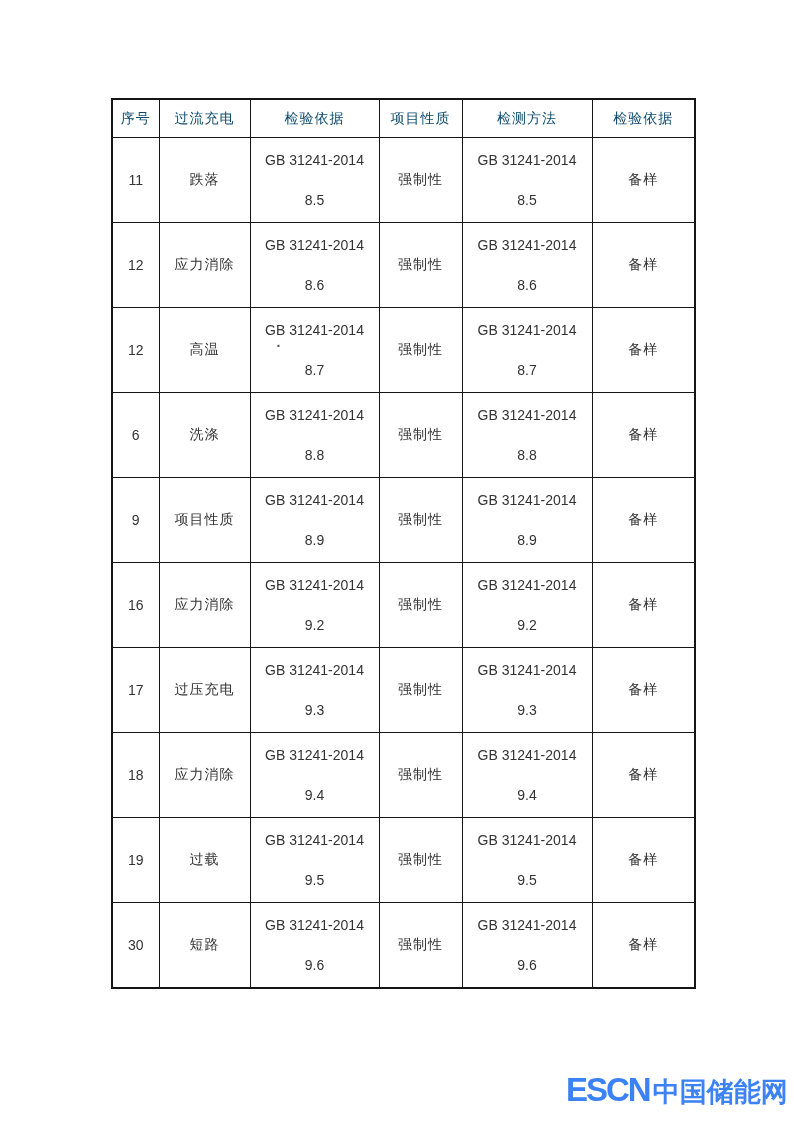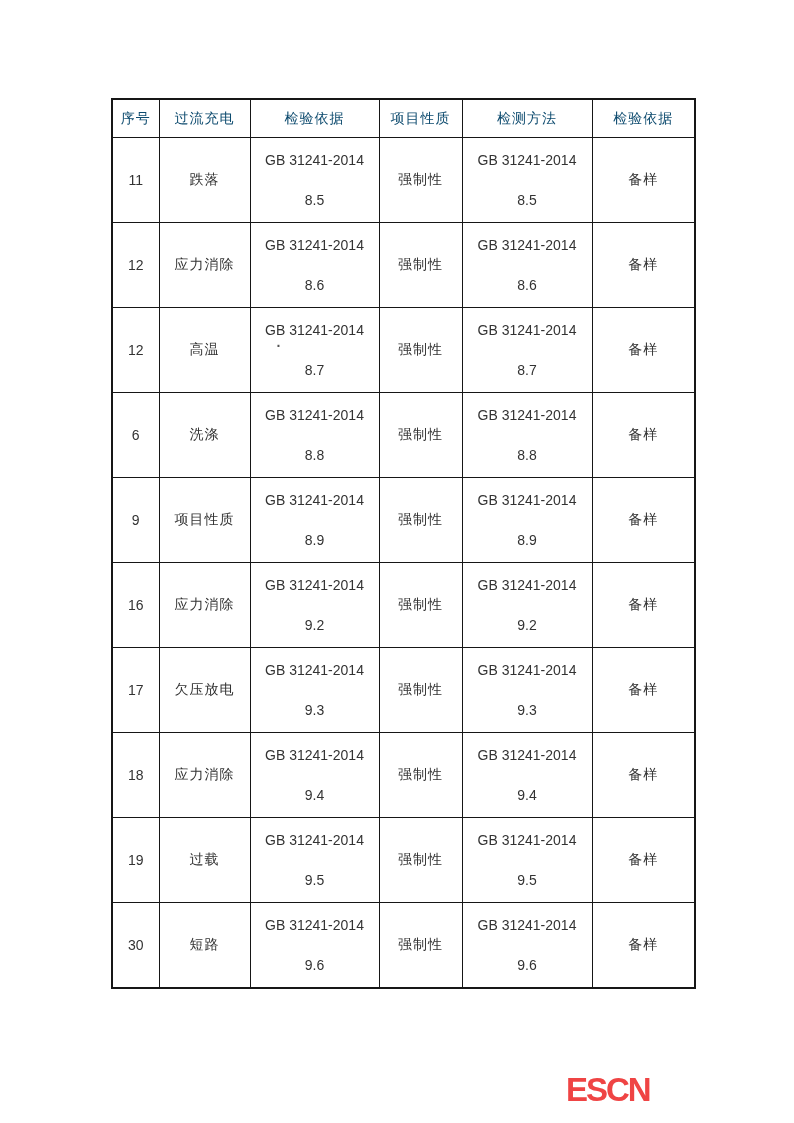--- a/index.html
+++ b/index.html
@@ -213,21 +213,21 @@
     <td class="c-nature">强制性</td>
     <td class="c-method">
       <div class="std">GB 31241-2014</div>
       <div class="clause">9.2</div>
     </td>
     <td class="c-resample">备样</td>
   </tr>
 
   <tr>
     <td class="c-no">17</td>
-    <td class="c-item">欠压放电</td>
+    <td class="c-item">过压充电</td>
     <td class="c-basis">
       <div class="std">GB 31241-2014</div>
 
       <div class="clause">9.3</div>
     </td>
     <td class="c-nature">强制性</td>
     <td class="c-method">
       <div class="std">GB 31241-2014</div>
       <div class="clause">9.3</div>
     </td>
@@ -277,17 +277,18 @@
     <td class="c-nature">强制性</td>
     <td class="c-method">
       <div class="std">GB 31241-2014</div>
       <div class="clause">9.6</div>
     </td>
     <td class="c-resample">备样</td>
   </tr>
 </tbody>
   </table>
 
-  <div class="logo" style="color: #ef4444;">
+  <div class="logo" style="color: #3b82f6;">
     <span class="logo-en">ESCN</span>
+    <span class="logo-cn">中国储能网</span>
   </div>
 
 </div>
 
 </body></html>

